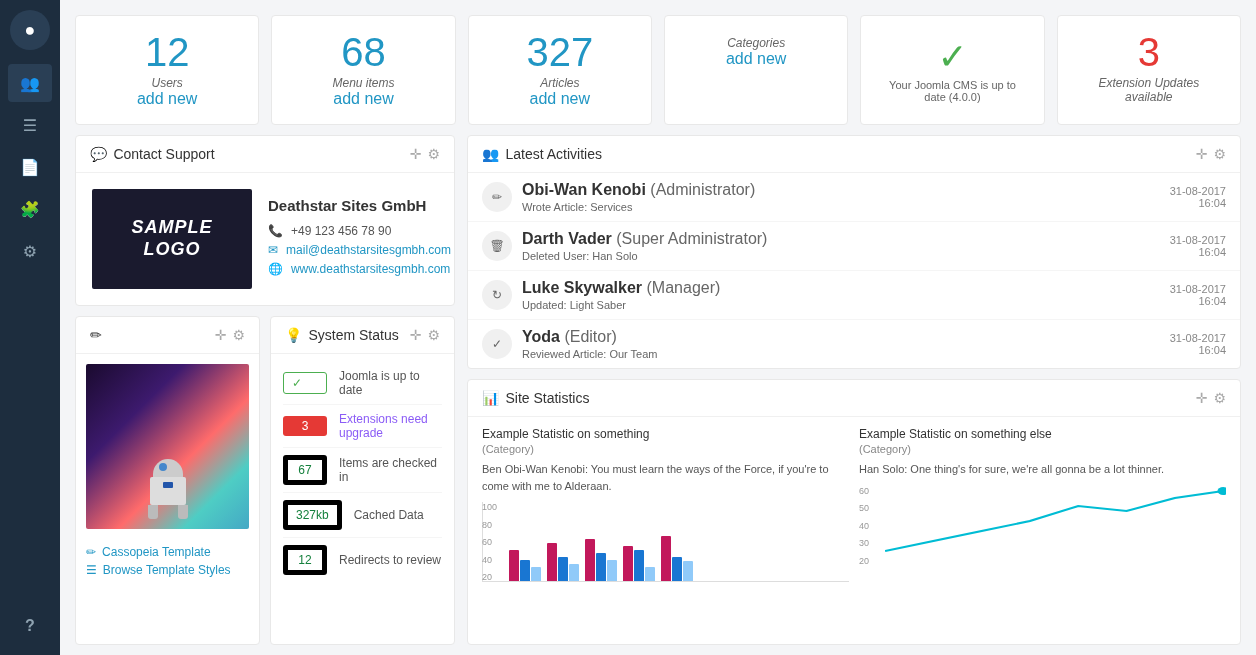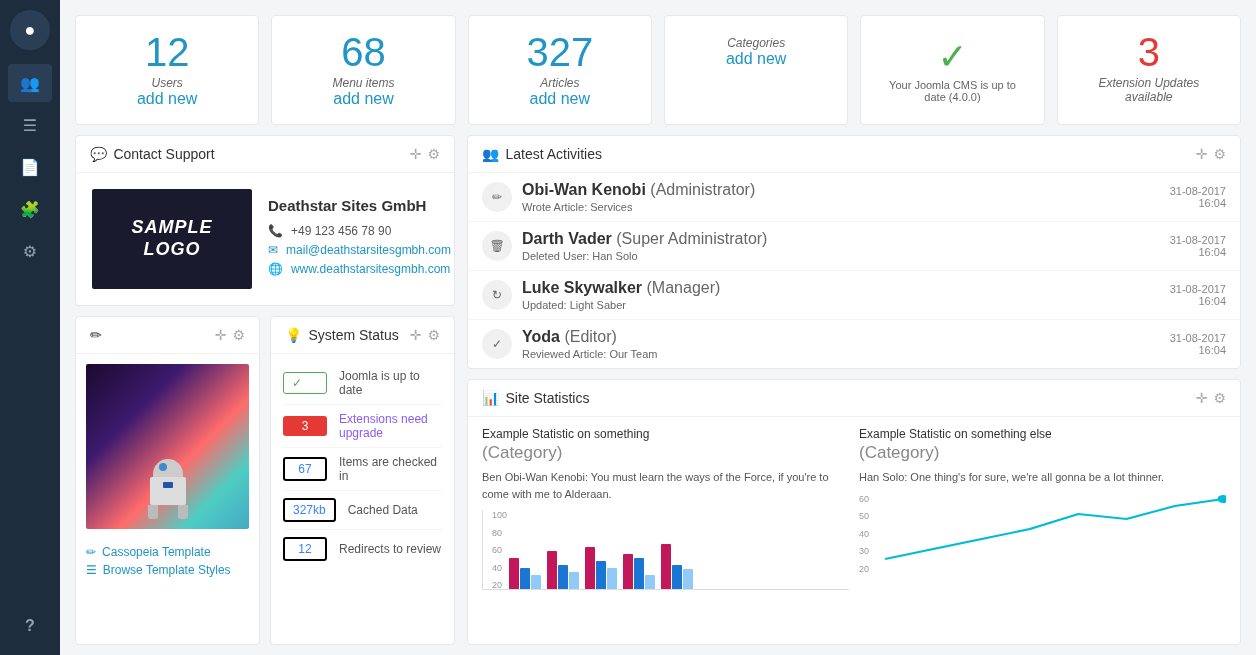--- a/index.html
+++ b/index.html
@@ -240,22 +240,22 @@
       background: transparent;
       display: flex;
       align-items: center;
       gap: 4px;
     }
     .status-badge.red {
       background: #e53935;
       color: white;
     }
     .status-badge.gray {
-      border: 2px solid #000000;
-      color: #3b82f6;
+      border: 5px solid #000000;
+      color: #15803d;
       background: transparent;
     }
     .status-text { font-size: 12px; color: #555; }
     .status-text.red { color: #8b5cf6; }
 
     
     .activities-body { padding: 0; }
     .activity-row {
       display: flex;
       align-items: center;
@@ -283,21 +283,21 @@
     .activity-time { text-align: right; color: #888; font-size: 11px; white-space: nowrap; }
 
     
     .stats-body {
       display: flex;
       gap: 10px;
       padding: 10px 14px;
     }
     .stat-section { flex: 1; min-width: 0; }
     .stat-section-title { font-size: 12px; color: #333; font-weight: 500; margin-bottom: 2px; }
-    .stat-section-cat { font-size: 17px; color: #888; margin-bottom: 6px; }
+    .stat-section-cat { font-size: 11px; color: #888; margin-bottom: 6px; }
     .stat-section-quote { font-size: 11px; color: #555; line-height: 1.5; margin-bottom: 8px; }
     .bar-group {
       display: flex;
       gap: 1px;
       align-items: flex-end;
     }
     .bar {
       width: 10px;
       border-radius: 1px 1px 0 0;
     }
@@ -598,21 +598,21 @@
           </div>
         </div>
         <div class="stats-body">
 
           <div class="stat-section">
             <div class="stat-section-title">Example Statistic on something</div>
             <div class="stat-section-cat">(Category)</div>
             <div class="stat-section-quote">Ben Obi-Wan Kenobi: You must learn the ways of the Force, if you're to come with me to Alderaan.</div>
 
             <div style="position:relative;height:90px;">
-              <div style="position:absolute;left:10px;top:0;height:80px;display:flex;flex-direction:column;justify-content:space-between;">
+              <div style="position:absolute;left:0;top:0;height:80px;display:flex;flex-direction:column;justify-content:space-between;">
                 <span style="font-size:9px;color:#999;">100</span>
                 <span style="font-size:9px;color:#999;">80</span>
                 <span style="font-size:9px;color:#999;">60</span>
                 <span style="font-size:9px;color:#999;">40</span>
                 <span style="font-size:9px;color:#999;">20</span>
               </div>
               <div style="padding-left:26px;height:80px;display:flex;align-items:flex-end;gap:6px;border-left:1px solid #ddd;border-bottom:1px solid #ddd;" id="bar-chart">
                   <div class="bar-group">
                     <div class="bar" style="height: 31.5px; background: rgb(194, 24, 91);"></div>
                     <div class="bar" style="height: 21px; background: rgb(25, 118, 210);"></div>

